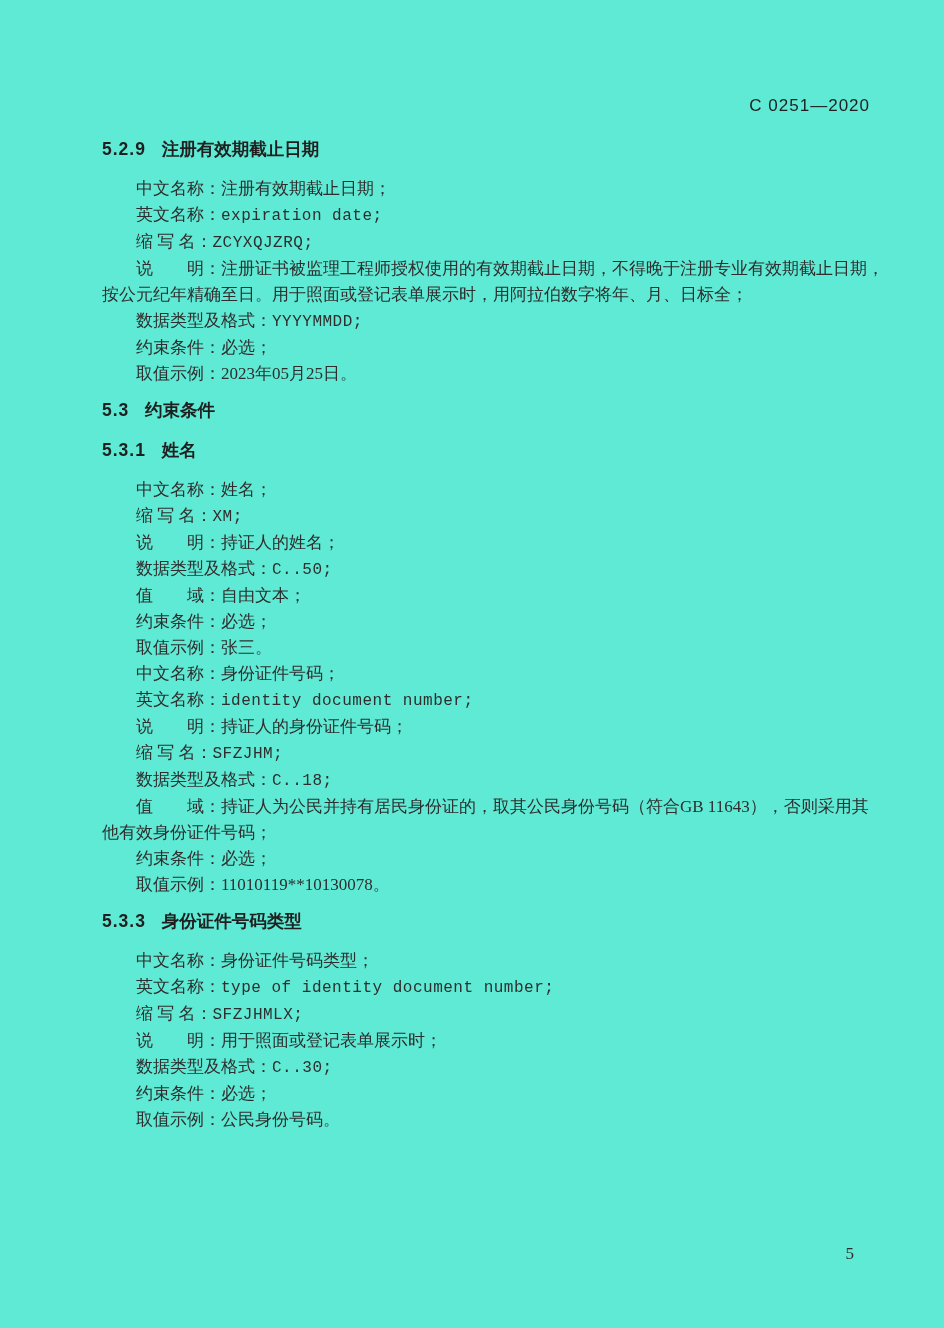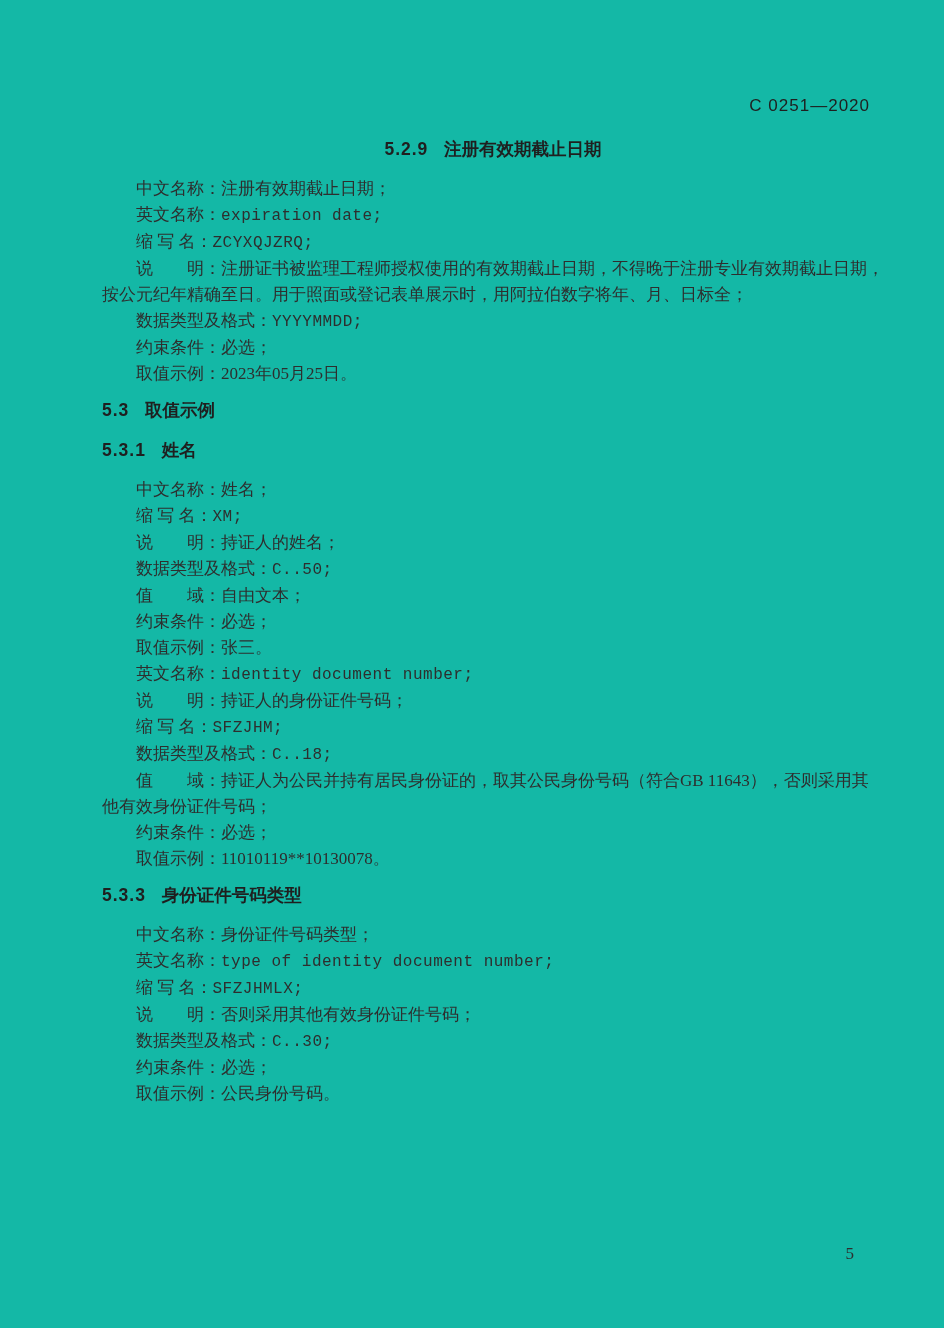--- a/index.html
+++ b/index.html
@@ -4,21 +4,21 @@
 <style>
   html, body {
     margin: 0;
     padding: 0;
     background: #ffffff;
   }
   .page {
     position: relative;
     width: 944px;
     height: 1328px;
-    background: #14b8a6;
+    background: #5eead4;
     overflow: hidden;
     font-family: "Liberation Serif", "DejaVu Serif", serif;
     color: #2e2e2e;
   }
   .doc-number {
     position: absolute;
     top: 96px;
     right: 74px;
     font-family: "Liberation Sans", "DejaVu Sans", sans-serif;
     font-size: 17px;
@@ -35,21 +35,21 @@
   section { margin: 0; }
   .sec-heading {
     font-family: "Liberation Sans", "DejaVu Sans", sans-serif;
     font-weight: bold;
     font-size: 17.5px;
     line-height: 26px;
     color: #1f1f1f;
     margin: 10px 0 14px 0;
     white-space: pre-wrap;
   }
-  section:first-child .sec-heading { margin-top: 0; text-align: center; }
+  section:first-child .sec-heading { margin-top: 0; }
   .sec-num { margin-right: 0.9em; letter-spacing: 1px; }
   .field {
     margin: 0;
     font-size: 17px;
     line-height: 26px;
     text-indent: 34px;
     white-space: pre-wrap;
     word-break: break-all;
     color: #2e2e2e;
   }
@@ -78,47 +78,48 @@
         <h2 class="sec-heading"><span class="sec-num">5.2.9</span><span class="sec-title">注册有效期截止日期</span></h2>
         <p class="field"><span class="label">中文名称：</span><span class="value">注册有效期截止日期；</span></p>
         <p class="field"><span class="label">英文名称：</span><span class="value en">expiration date;</span></p>
         <p class="field"><span class="label">缩 写 名：</span><span class="value en">ZCYXQJZRQ;</span></p>
         <p class="field"><span class="label">说　　明：</span><span class="value">注册证书被监理工程师授权使用的有效期截止日期，不得晚于注册专业有效期截止日期，按公元纪年精确至日。用于照面或登记表单展示时，用阿拉伯数字将年、月、日标全；</span></p>
         <p class="field"><span class="label">数据类型及格式：</span><span class="value en">YYYYMMDD;</span></p>
         <p class="field"><span class="label">约束条件：</span><span class="value">必选；</span></p>
         <p class="field"><span class="label">取值示例：</span><span class="value">2023年05月25日。</span></p>
       </section>
       <section>
-        <h2 class="sec-heading"><span class="sec-num">5.3</span><span class="sec-title">取值示例</span></h2>
+        <h2 class="sec-heading"><span class="sec-num">5.3</span><span class="sec-title">约束条件</span></h2>
       </section>
       <section>
         <h2 class="sec-heading"><span class="sec-num">5.3.1</span><span class="sec-title">姓名</span></h2>
         <p class="field"><span class="label">中文名称：</span><span class="value">姓名；</span></p>
         <p class="field"><span class="label">缩 写 名：</span><span class="value en">XM;</span></p>
         <p class="field"><span class="label">说　　明：</span><span class="value">持证人的姓名；</span></p>
         <p class="field"><span class="label">数据类型及格式：</span><span class="value en">C..50;</span></p>
         <p class="field"><span class="label">值　　域：</span><span class="value">自由文本；</span></p>
         <p class="field"><span class="label">约束条件：</span><span class="value">必选；</span></p>
         <p class="field"><span class="label">取值示例：</span><span class="value">张三。</span></p>
       </section>
       <section>
+        <p class="field"><span class="label">中文名称：</span><span class="value">身份证件号码；</span></p>
         <p class="field"><span class="label">英文名称：</span><span class="value en">identity document number;</span></p>
         <p class="field"><span class="label">说　　明：</span><span class="value">持证人的身份证件号码；</span></p>
         <p class="field"><span class="label">缩 写 名：</span><span class="value en">SFZJHM;</span></p>
         <p class="field"><span class="label">数据类型及格式：</span><span class="value en">C..18;</span></p>
         <p class="field"><span class="label">值　　域：</span><span class="value">持证人为公民并持有居民身份证的，取其公民身份号码（符合GB 11643），否则采用其他有效身份证件号码；</span></p>
         <p class="field"><span class="label">约束条件：</span><span class="value">必选；</span></p>
         <p class="field"><span class="label">取值示例：</span><span class="value">11010119**10130078。</span></p>
       </section>
       <section>
         <h2 class="sec-heading"><span class="sec-num">5.3.3</span><span class="sec-title">身份证件号码类型</span></h2>
         <p class="field"><span class="label">中文名称：</span><span class="value">身份证件号码类型；</span></p>
         <p class="field"><span class="label">英文名称：</span><span class="value en">type of identity document number;</span></p>
         <p class="field"><span class="label">缩 写 名：</span><span class="value en">SFZJHMLX;</span></p>
-        <p class="field"><span class="label">说　　明：</span><span class="value">否则采用其他有效身份证件号码；</span></p>
+        <p class="field"><span class="label">说　　明：</span><span class="value">用于照面或登记表单展示时；</span></p>
         <p class="field"><span class="label">数据类型及格式：</span><span class="value en">C..30;</span></p>
         <p class="field"><span class="label">约束条件：</span><span class="value">必选；</span></p>
         <p class="field"><span class="label">取值示例：</span><span class="value">公民身份号码。</span></p>
       </section>
     </div>
 
   <div class="page-number">5</div>
 </div>
 
 </body></html>

